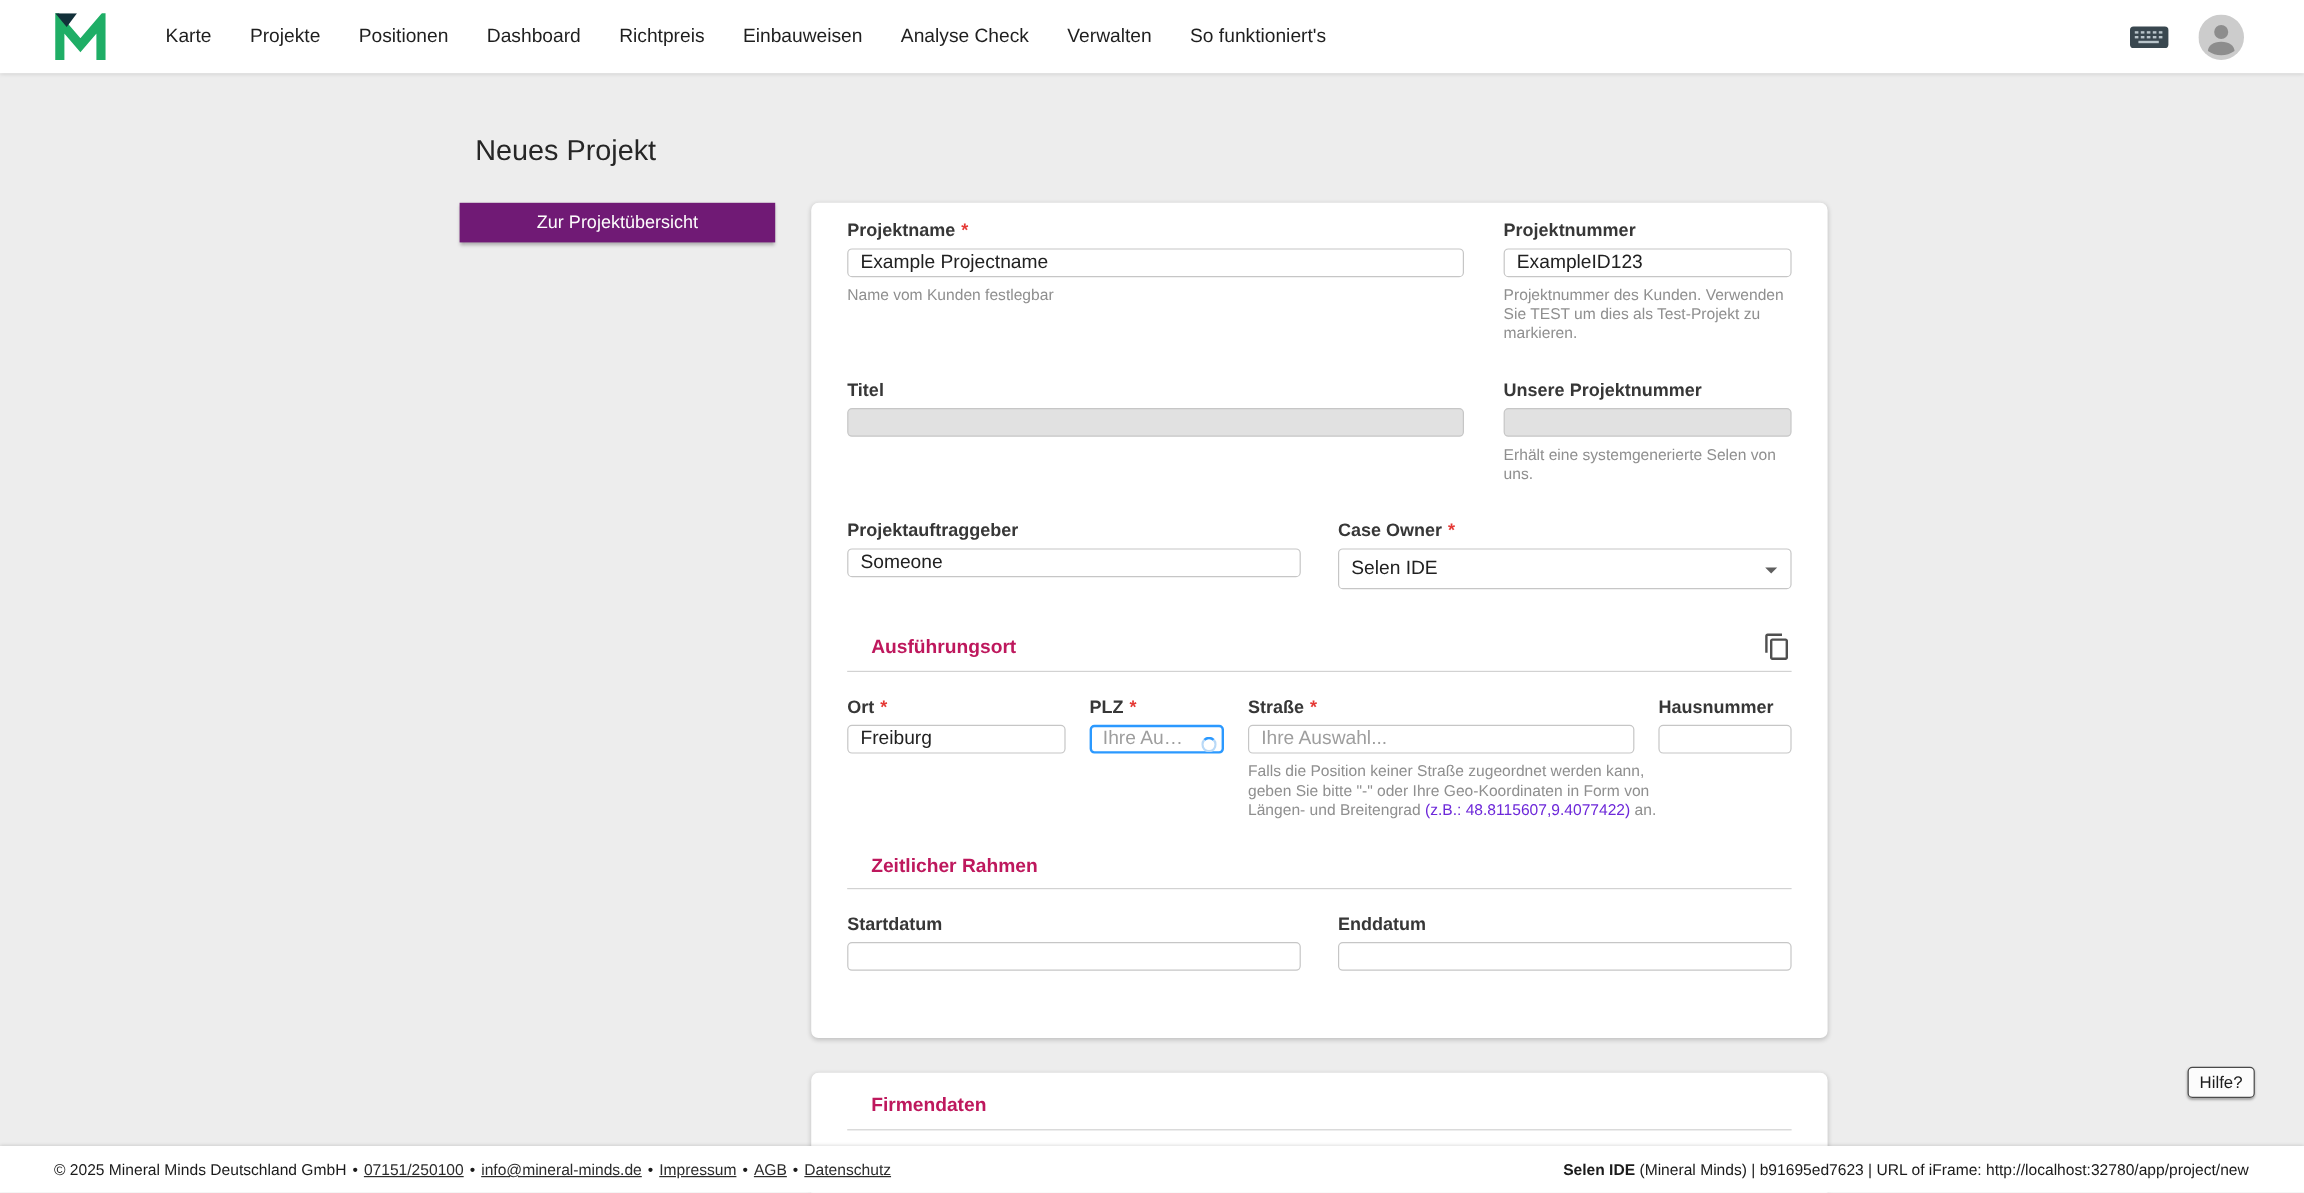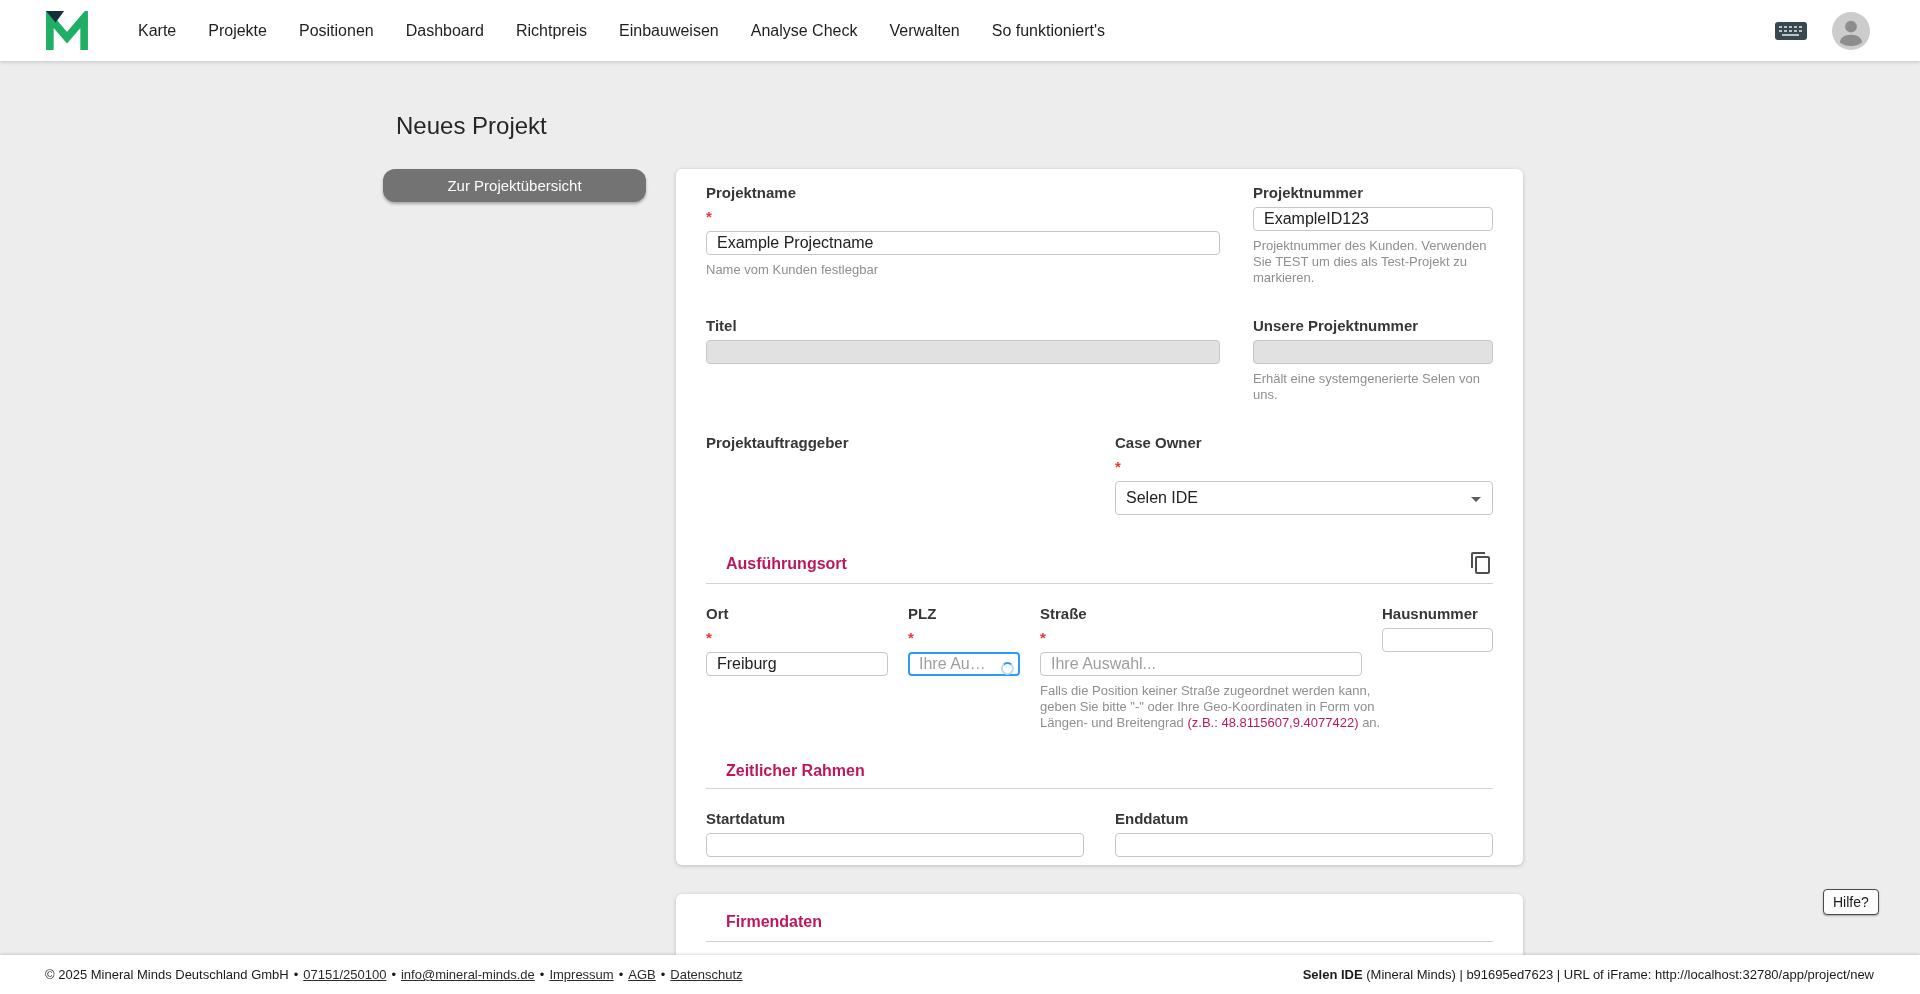--- a/index.html
+++ b/index.html
@@ -20,21 +20,21 @@
   .logo { display:flex; align-items:center; margin-right:49px; cursor:pointer; }
   .nav-links { display:flex; gap:32px; flex:1; align-items:center; }
   .nav-link { font-size:16px; font-weight:500; color:#1f1f1f; text-decoration:none; cursor:pointer; white-space:nowrap; }
   .nav-right { display:flex; align-items:center; gap:24px; }
   .icon-btn { background:none; border:none; padding:0; cursor:pointer; display:flex; align-items:center; }
 
   
   .page-title { position:absolute; left:396px; top:112px; margin:0; font-size:24px; font-weight:500; color:#262626; }
   .back-btn {
     position:absolute; left:383px; top:169px; width:263px; height:33px;
-    background:#737373; color:#fdfdfd; border:none; border-radius:12px;
+    background:#701a75; color:#fdfdfd; border:none; border-radius:0;
     font-family:inherit; font-size:15px; font-weight:500;
     box-shadow:0 2px 3px rgba(0,0,0,.3); cursor:pointer;
   }
 
   
   .card {
     position:absolute; background:#fff; border-radius:6px;
     box-shadow:0 1px 4px rgba(0,0,0,.2);
   }
   .card-main  { left:676px; top:169px; width:847px; height:696px; padding:14px 30px 0; overflow:hidden; }
@@ -43,21 +43,21 @@
   
   .row { display:grid; margin-bottom:30px; }
   .cols-main { grid-template-columns:514px 240px; column-gap:33px; }
   .cols-half { grid-template-columns:378px 378px; column-gap:31px; }
   .cols-four { grid-template-columns:182px 112px 322px 111px; column-gap:20px; }
   .mb36 { margin-bottom:36px; }
   .mb0 { margin-bottom:0; }
 
   .field-label {
     display:flex; gap:5px; align-items:baseline;
-    font-size:15px; font-weight:700; color:#373737; line-height:19px; margin-bottom:5px;flex-direction:column;
+    font-size:15px; font-weight:700; color:#373737; line-height:19px; margin-bottom:5px;
   }
   .req { color:#e53935; font-weight:700; }
 
   .text {
     width:100%; height:24px; border:1px solid #c6c6c6; border-radius:4px;
     padding:0 10px; font-family:inherit; font-size:16px; color:#212121; background:#fff;
   }
   .text::placeholder { color:#9e9e9e; }
   .text.disabled { background:#e1e1e1; }
   .text.focused { border:2px solid #2b99ff; padding:0 26px 0 9px; text-overflow:ellipsis; }
@@ -76,21 +76,21 @@
     font-size:16px; color:#212121; cursor:pointer;
   }
   .caret {
     position:absolute; right:11px; top:15px; width:0; height:0;
     border-left:5px solid transparent; border-right:5px solid transparent;
     border-top:5px solid #5f5f5f;
   }
 
   .helper { font-size:13px; line-height:16px; color:#8f8f8f; margin-top:7px; }
   .helper.wide { width:360px; }
-  .helper .faint { color:#be185d; }
+  .helper .faint { color:#6d28d9; }
 
   .section-row { display:flex; align-items:center; justify-content:space-between; }
   .section-heading { font-size:16px; font-weight:700; color:#be185d; line-height:19px;margin-left:20px; }
   .divider { border:none; border-top:1px solid #d2d2d2; margin:8px 0 20px; }
   .divider-tight { border:none; border-top:1px solid #d2d2d2; margin:10px 0 0; }
 
   
   .help-btn {
     position:absolute; left:1823px; top:889px; z-index:25;
     background:#fcfcfc; border:1px solid #4a4a4a; border-radius:4px;
@@ -197,20 +197,21 @@
       <input class="text disabled" type="text" disabled="" style="">
       <div class="helper">Erhält eine systemgenerierte Selen von uns.</div>
     </div>
   </div>
 
   <div class="row cols-half mb36">
     <div class="field">
       <div class="field-label">
         <span>Projektauftraggeber</span>
       </div>
+      <input class="text" type="text" value="Someone" style="">
     </div>
     <div class="field">
       <div class="field-label">
         <span>Case Owner</span>
         <span class="req">*</span>
       </div>
       <div class="select">
         <span>Selen IDE</span>
         <span class="caret"></span>
       </div>

